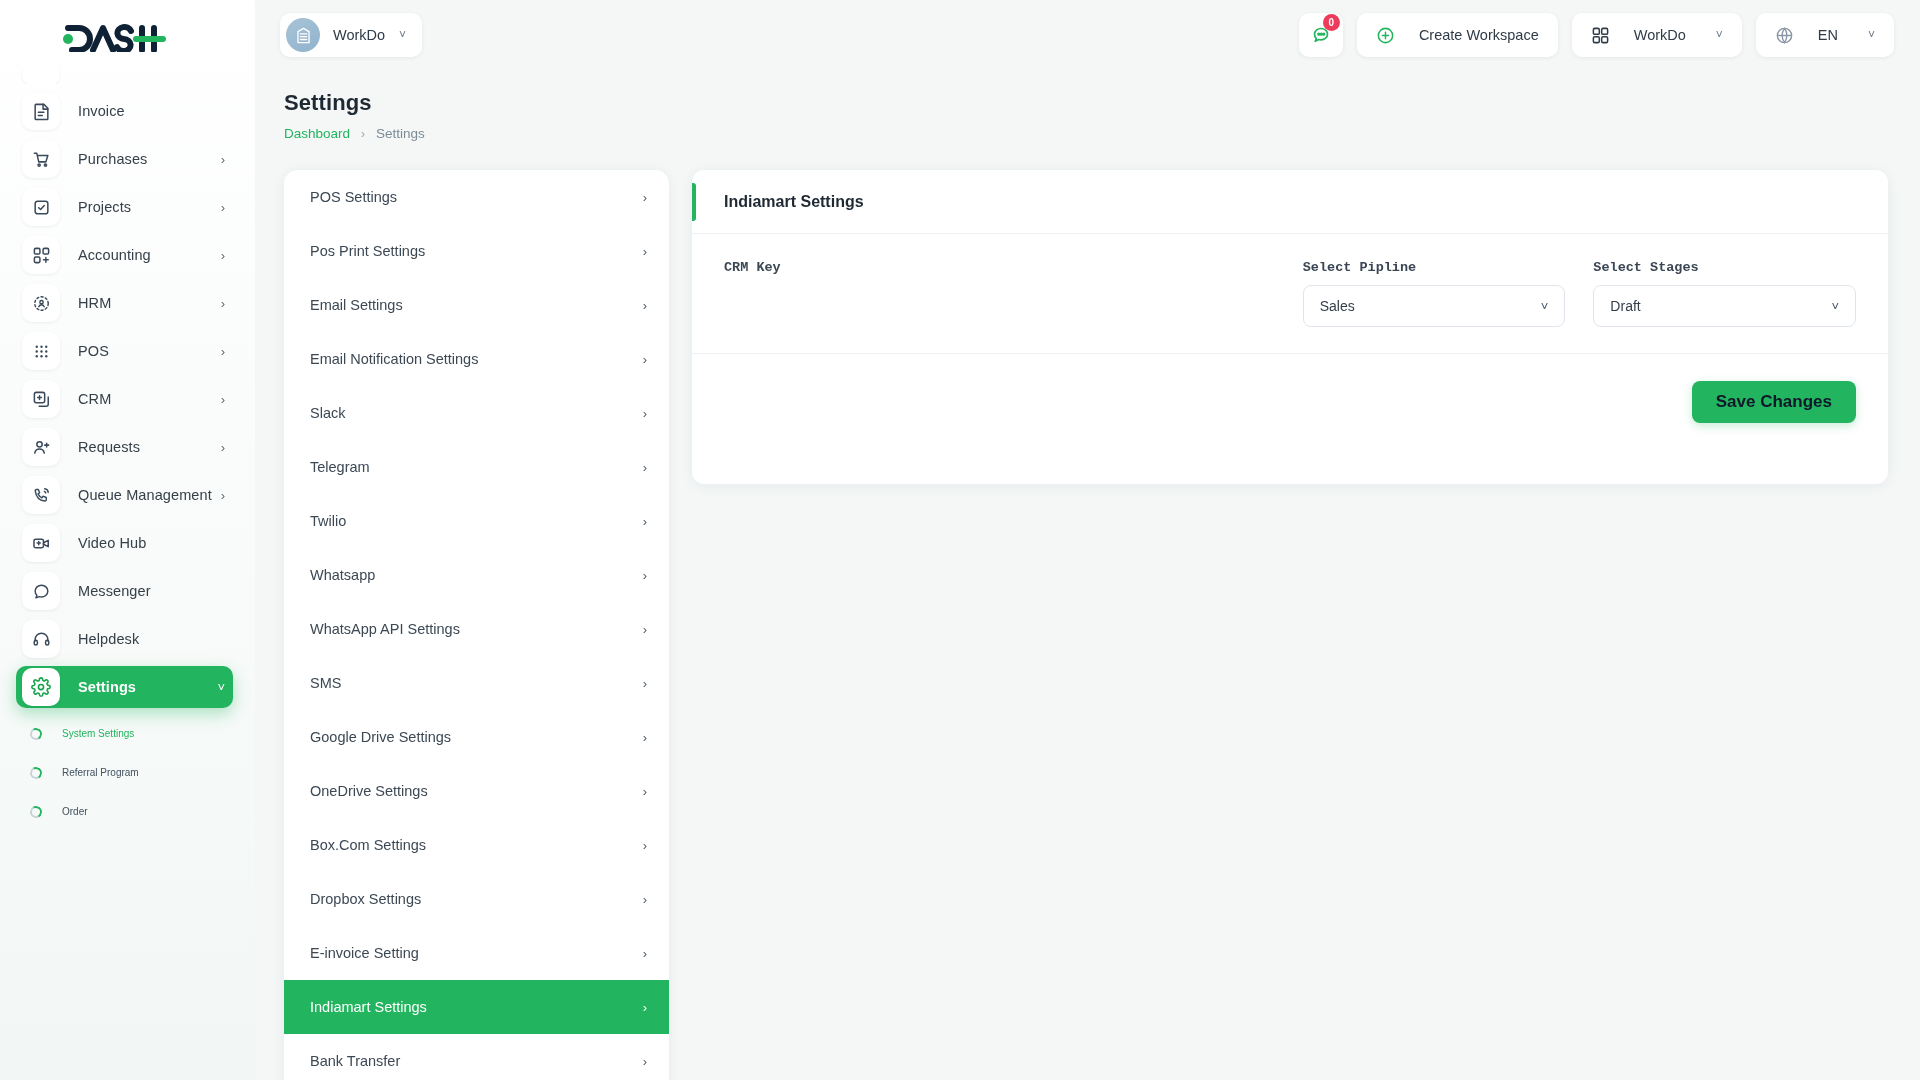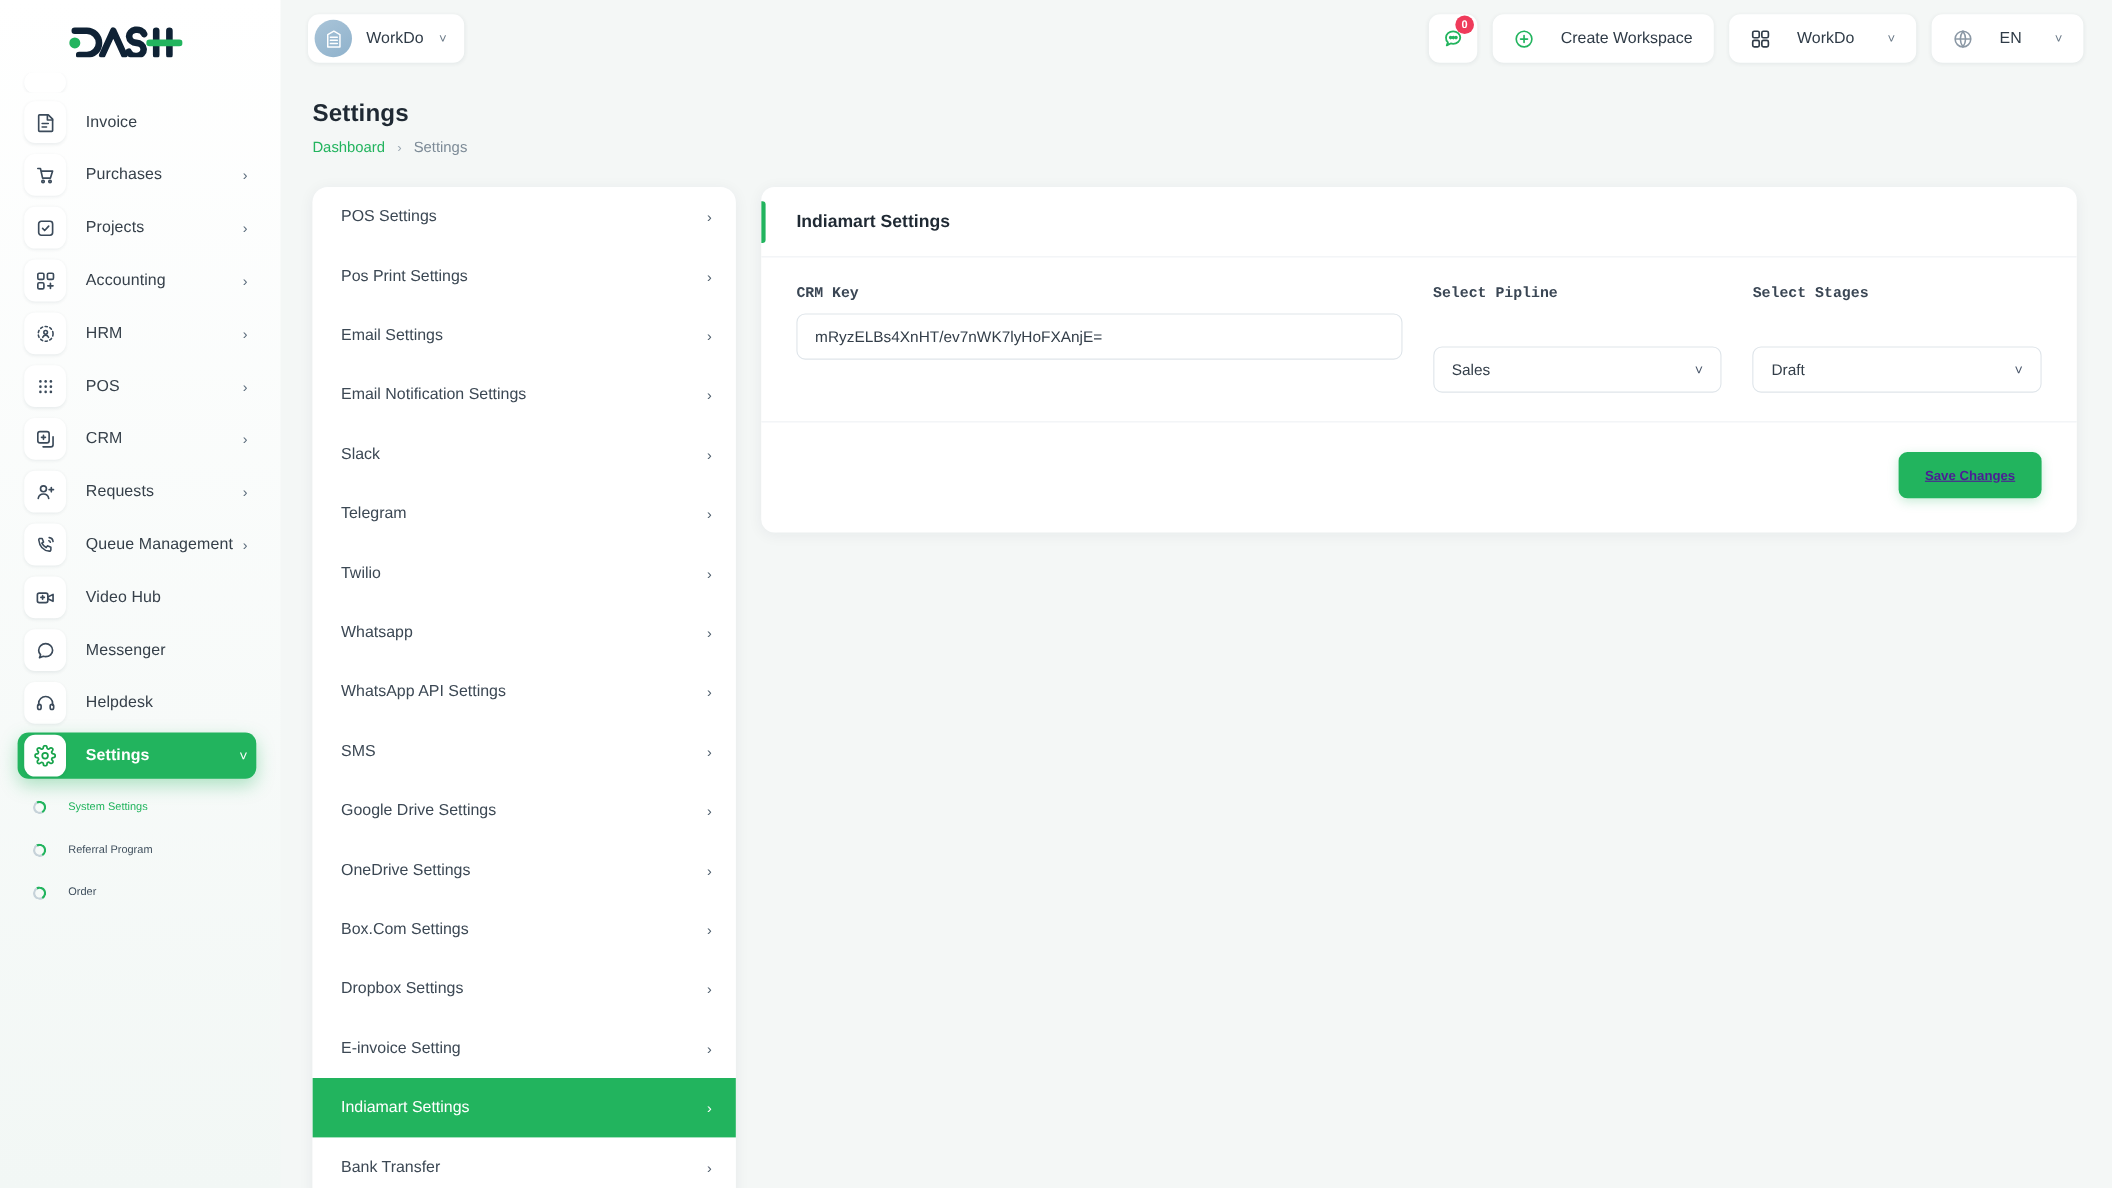--- a/index.html
+++ b/index.html
@@ -190,21 +190,21 @@
   }
   .panel-accent {
     position:absolute; left:0; top:13px;
     width:4px; height:38px; background:#22b45e; border-radius:0 3px 3px 0;
   }
   .panel-title { margin-left:32px; font-size:16px; font-weight:bold; color:#1f2933; }
 
   .panel-body { padding: 26px 32px 10px 32px; display:flex; gap:28px; }
   .field { display:flex; flex-direction:column; }
   .field.w-key { width: 562px; }
-  .field.w-sel { width: 268px; gap: 30px; }
+  .field.w-sel { width: 268px; }
   .field-label { font-size:13.5px; font-weight:bold; color:#3a4654; margin-bottom:10px;font-family:Liberation Mono, monospace; }
   .input-box, .select-box {
     height: 42px;
     border: 1px solid #dfe5ea;
     border-radius: 8px;
     display:flex; align-items:center;
     padding: 0 16px;
     font-size:14px;
     color:#333e49;
     background:#fff;
@@ -213,27 +213,26 @@
   .select-box .scaret { color:#49566a; font-size:13px; }
 
   .panel-foot {
     margin-top: 16px;
     border-top: 1px solid #eef1f4;
     height: 96px;
     display:flex; align-items:center; justify-content:flex-end;
     padding-right: 32px;
   }
   .save-btn {
-    background:#22b45e; color:#4c1d95;
-    font-size:12px; font-weight:bold;
+    background:#22b45e; color:#0f172a;
+    font-size:17px; font-weight:bold;
     border:none; border-radius:8px;
     height: 42px; padding: 0 24px;
     cursor:pointer;
     box-shadow: 0 3px 10px rgba(34,180,94,.25);
-    text-decoration: underline;
   }
   svg { display:block; }
 </style>
 </head>
 <body>
 
 <div class="sidebar">
 
   <div class="brand">
     <div class="logo-wrap">
@@ -575,23 +574,20 @@
 
   <div class="panel-head">
     <span class="panel-accent"></span>
     <span class="panel-title">Indiamart Settings</span>
   </div>
 
   <div class="panel-body">
 
     <div class="field w-key">
       <span class="field-label">CRM Key</span>
-      <div class="input-box">
-        <span>mRyzELBs4XnHT/ev7nWK7lyHoFXAnjE=</span>
-      </div>
     </div>
 
     <div class="field w-sel">
       <span class="field-label">Select Pipline</span>
       <div class="select-box">
         <span>Sales</span>
         <span class="scaret">˅</span>
       </div>
     </div>
 

